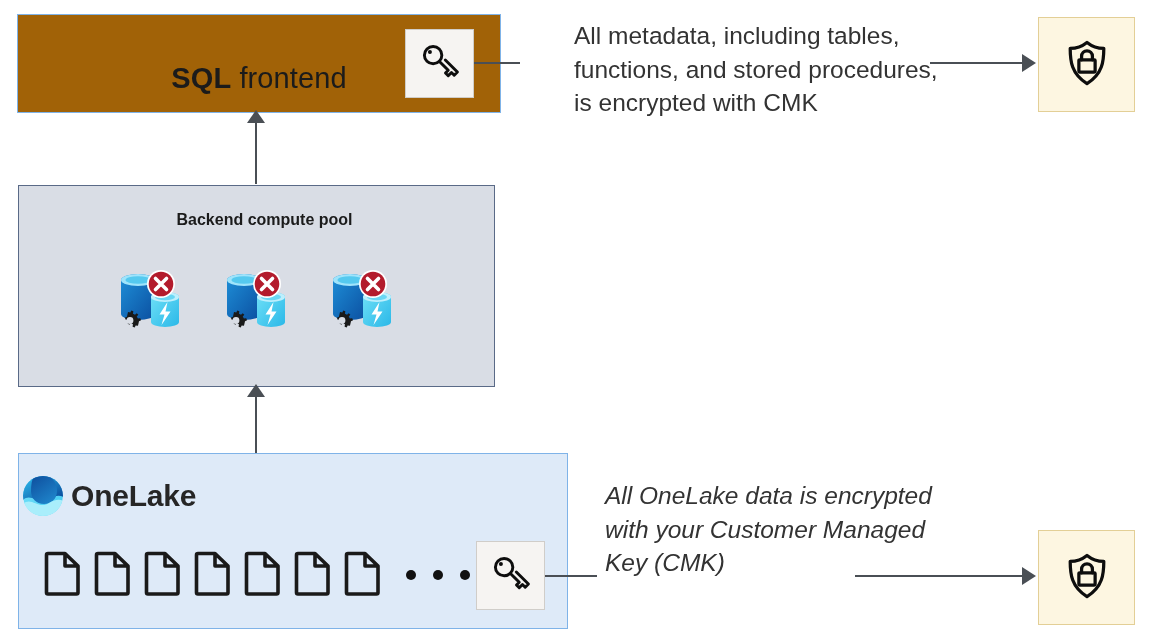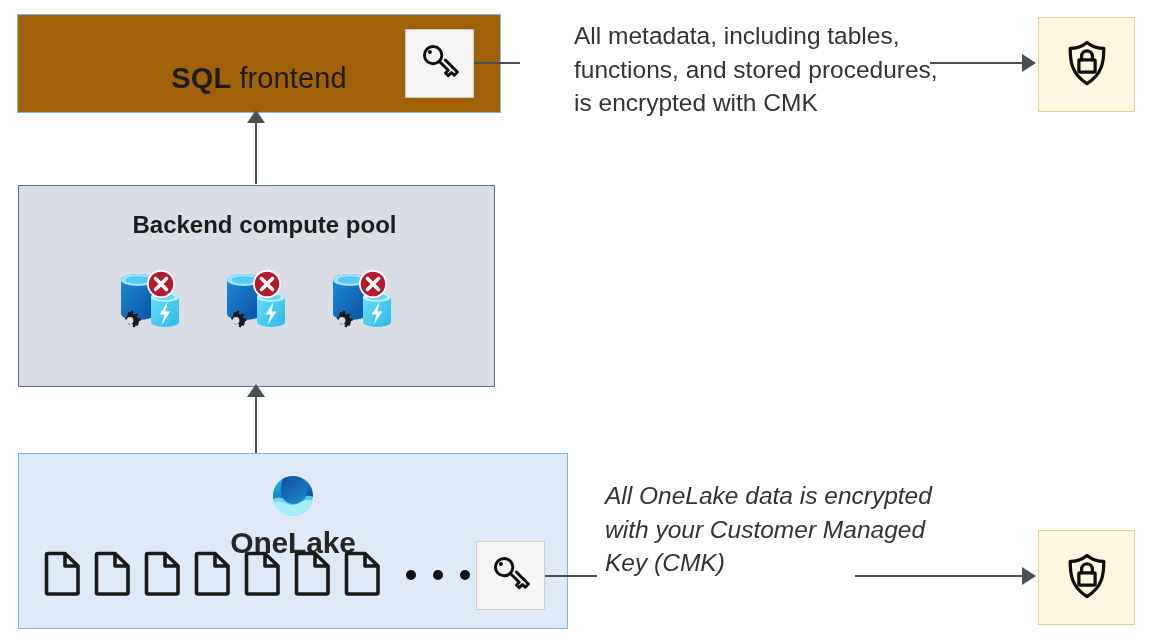--- a/index.html
+++ b/index.html
@@ -48,21 +48,21 @@
   .sql-title {
     top: 47px;
     font-size: 29px;
     letter-spacing: .1px;
   }
   .sql-title b { font-weight: 700; }
   .sql-title span { font-weight: 400; }
 
   .pool-title {
     top: 25px;
-    font-size: 24px;
+    font-size: 16px;
     font-weight: 700;
     padding-left: 16px;
   }
 
   
   .key-chip {
     position: absolute;
     background: #f6f4f2;
     border: 1px solid #d0cdc9;
     box-sizing: border-box;
@@ -137,21 +137,20 @@
 
   
   .onelake-brand {
     position: absolute;
     left: 0; right: 0;
     top: 16px;
     display: flex;
     align-items: center;
     justify-content: flex-start;
     gap: 4px;
-    flex-direction: column;
   }
   .onelake-word {
     font-size: 30px;
     font-weight: 700;
     color: #262626;
     letter-spacing: -.2px;
   }
 
   
   .file-row {

